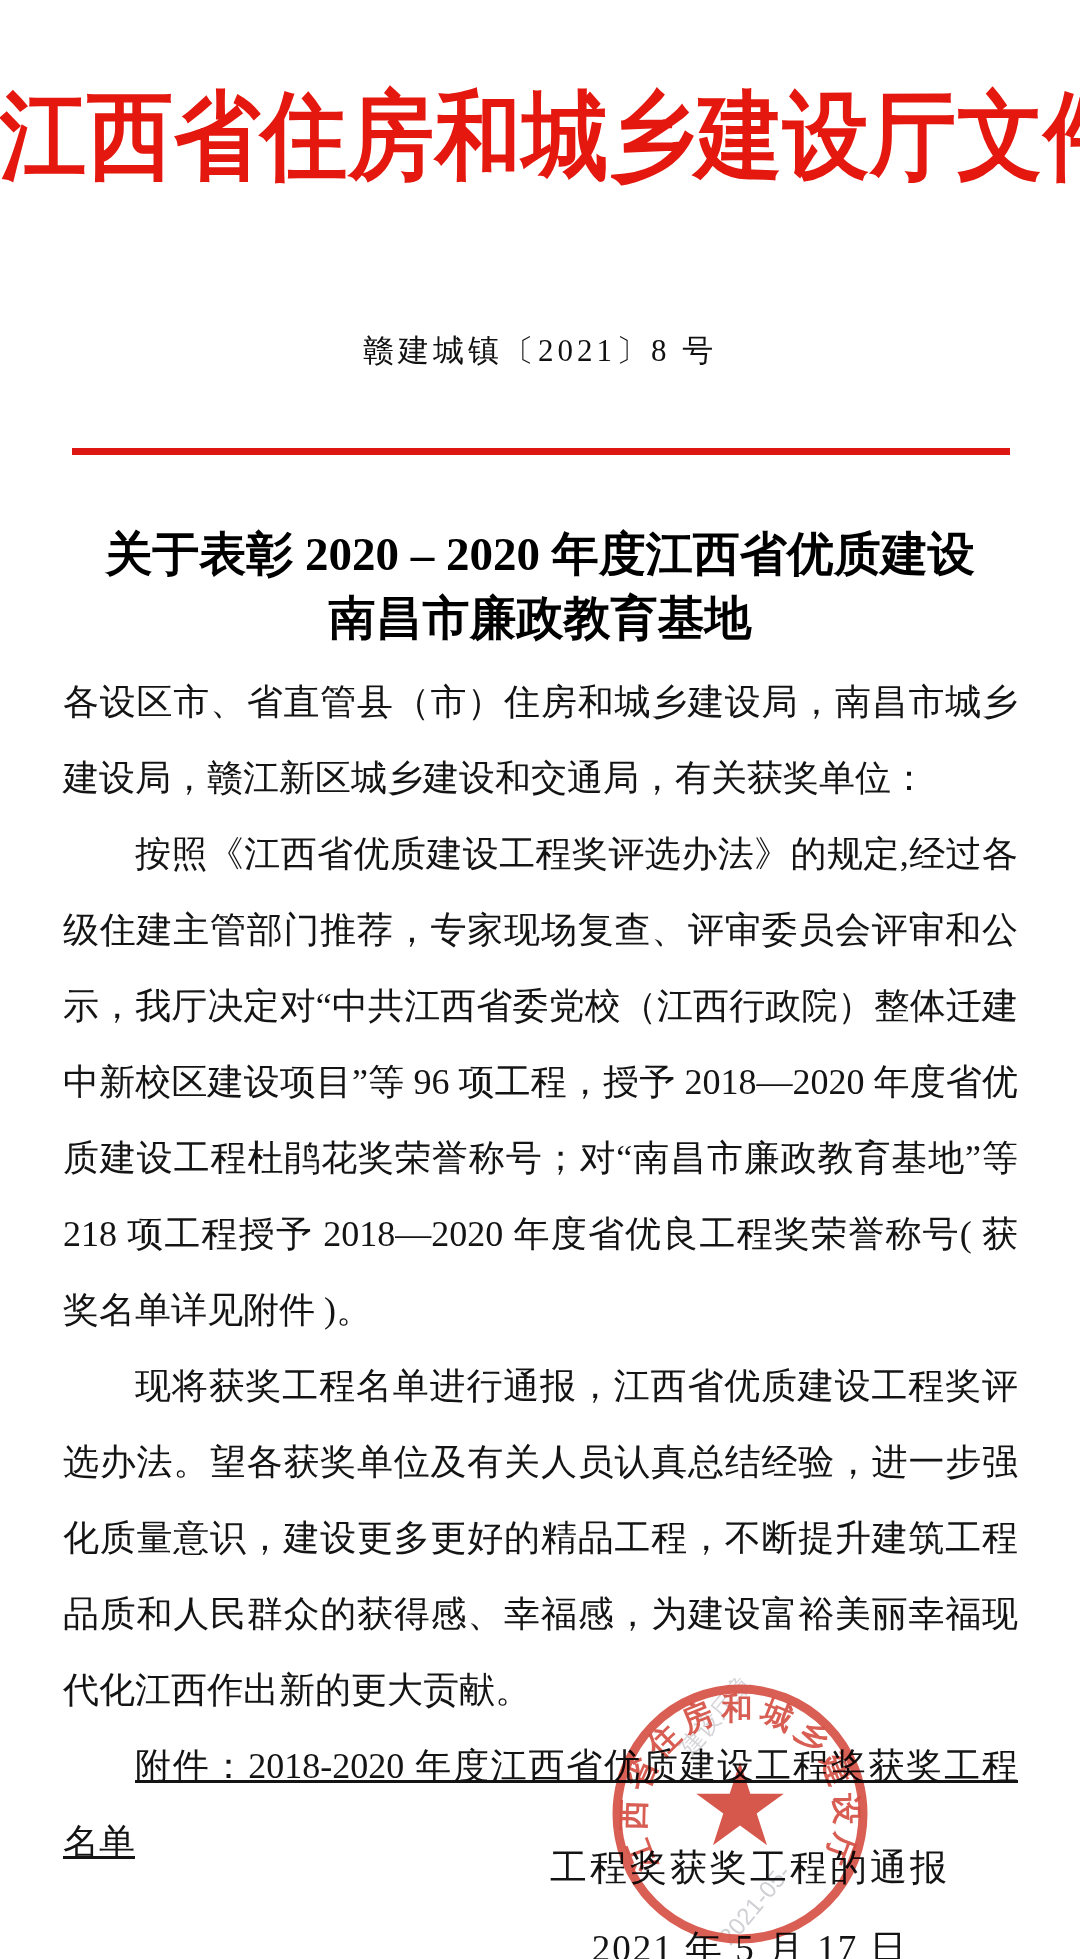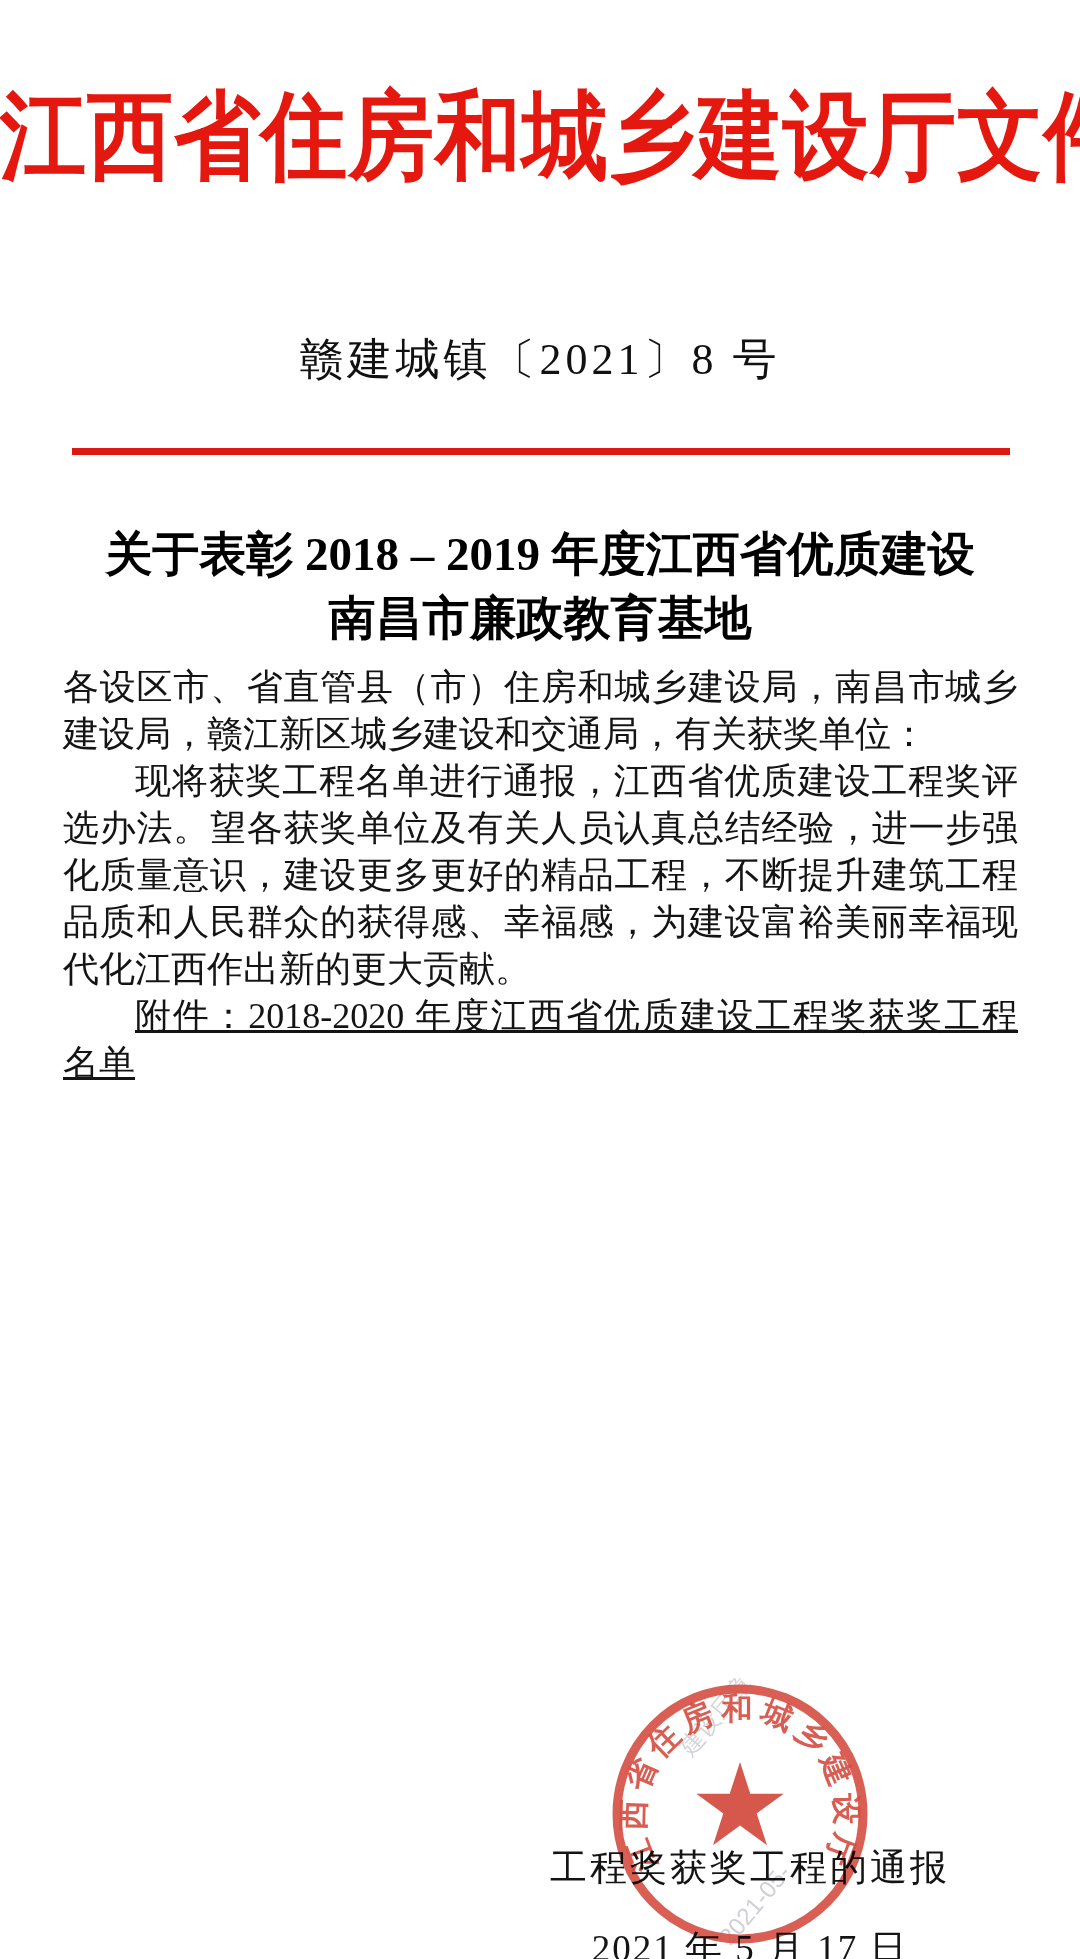--- a/index.html
+++ b/index.html
@@ -18,40 +18,40 @@
     font-size:86px;font-weight:bold;
     letter-spacing:1px;
     color:#e5180f;
     transform:scaleY(1.12);
     transform-origin:center top;
     white-space:nowrap;
   }
   .doc-number{
     position:absolute;left:0;top:330px;width:100%;
     text-align:center;
-    font-size:44px;
+    font-size:31px;
     letter-spacing:4px;
     color:#111;
   }
   .red-rule{
     position:absolute;left:72px;top:448px;
     width:938px;height:7px;
     background:#dd1712;
   }
   .doc-title{
     position:absolute;left:0;top:522px;width:100%;
     text-align:center;
     font-size:47px;font-weight:bold;
     line-height:64px;
     color:#000;
   }
   .body-text{
     position:absolute;left:63px;top:664px;width:955px;
     font-size:36px;
-    line-height:47px;
+    line-height:76px;
     text-align:justify;
     text-justify:inter-character;
     color:#141414;
   }
   .body-text p{margin:0;padding:0;}
   .body-text p.indent{text-indent:2em;}
   .attachment{
     margin-top:22px;
     text-indent:2em;
     text-decoration:underline;
@@ -76,26 +76,27 @@
 
 <div class="page">
 
   <div class="red-head">江西省住房和城乡建设厅文件</div>
 
   <div class="doc-number">赣建城镇〔2021〕8 号</div>
 
   <div class="red-rule"></div>
 
   <div class="doc-title">
-    <div>关于表彰 2018 – 2019 年度江西省优质建设</div>
+    <div>关于表彰 2020 – 2020 年度江西省优质建设</div>
     <div>南昌市廉政教育基地</div>
   </div>
 
   <div class="body-text">
     <p>各设区市、省直管县（市）住房和城乡建设局，南昌市城乡建设局，赣江新区城乡建设和交通局，有关获奖单位：</p>
+    <p class="indent">按照《江西省优质建设工程奖评选办法》的规定,经过各级住建主管部门推荐，专家现场复查、评审委员会评审和公示，我厅决定对“中共江西省委党校（江西行政院）整体迁建中新校区建设项目”等 96 项工程，授予 2018—2020 年度省优质建设工程杜鹃花奖荣誉称号；对“南昌市廉政教育基地”等 218 项工程授予 2018—2020 年度省优良工程奖荣誉称号( 获奖名单详见附件 )。</p>
     <p class="indent">现将获奖工程名单进行通报，江西省优质建设工程奖评选办法。望各获奖单位及有关人员认真总结经验，进一步强化质量意识，建设更多更好的精品工程，不断提升建筑工程品质和人民群众的获得感、幸福感，为建设富裕美丽幸福现代化江西作出新的更大贡献。</p>
     <p class="attachment">附件：2018-2020 年度江西省优质建设工程奖获奖工程名单</p>
   </div>
 
   <div class="sig-block">
     <div class="sig-name">工程奖获奖工程的通报</div>
     <div class="sig-date">2021 年 5 月 17 日</div>
   </div>
 
   <svg class="seal" viewBox="0 0 272 272" xmlns="http://www.w3.org/2000/svg">

